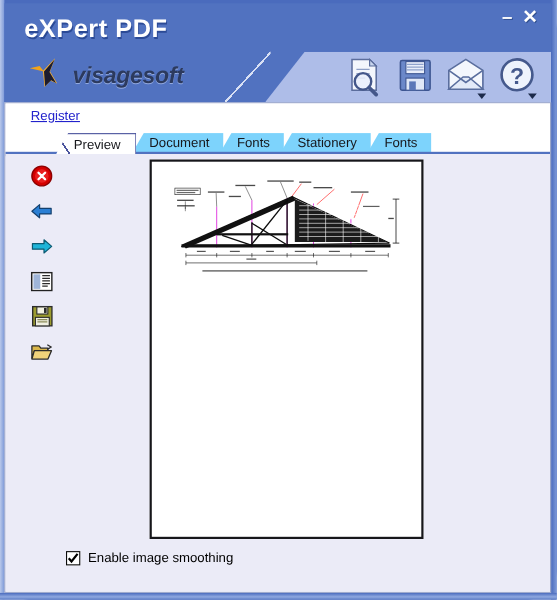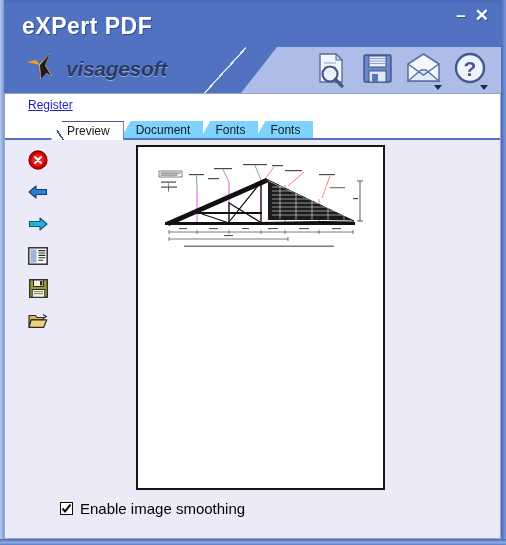--- a/index.html
+++ b/index.html
@@ -268,21 +268,21 @@
   .chk {
     width: 13px; height: 13px;
     background: #ffffff;
     border: 1px solid #0b0b0b;
     box-sizing: border-box;
     position: relative;
     cursor: pointer;
   }
   .chk svg { position:absolute; left:0; top:0; }
   .smoothing-label {
-    font-size: 15px;
+    font-size: 12px;
     color: #000000;
     user-select: none;
   }
 </style>
 </head>
 <body>
 
 <div class="window">
   <div class="frame-outer"></div>
   <div class="frame-left-hilite"></div>
@@ -364,20 +364,21 @@
 
     <div class="client-top">
       <span class="register-link">Register</span>
     </div>
 
     <div class="tabstrip">
       <div class="tabs" id="tabs-container">
           <div class="tab active"><span>Preview</span></div>
           <div class="tab"><span>Document</span></div>
           <div class="tab"><span>Fonts</span></div>
+          <div class="tab"><span>Stationery</span></div>
           <div class="tab"><span>Fonts</span></div>
         </div>
       <div class="tab-underline"></div>
     </div>
 
     <div class="panel">
 
       <div class="sidebar" id="sidebar-container">
           <div class="side-btn">
             <span><svg width="20" height="20" viewBox="0 0 20 20">

